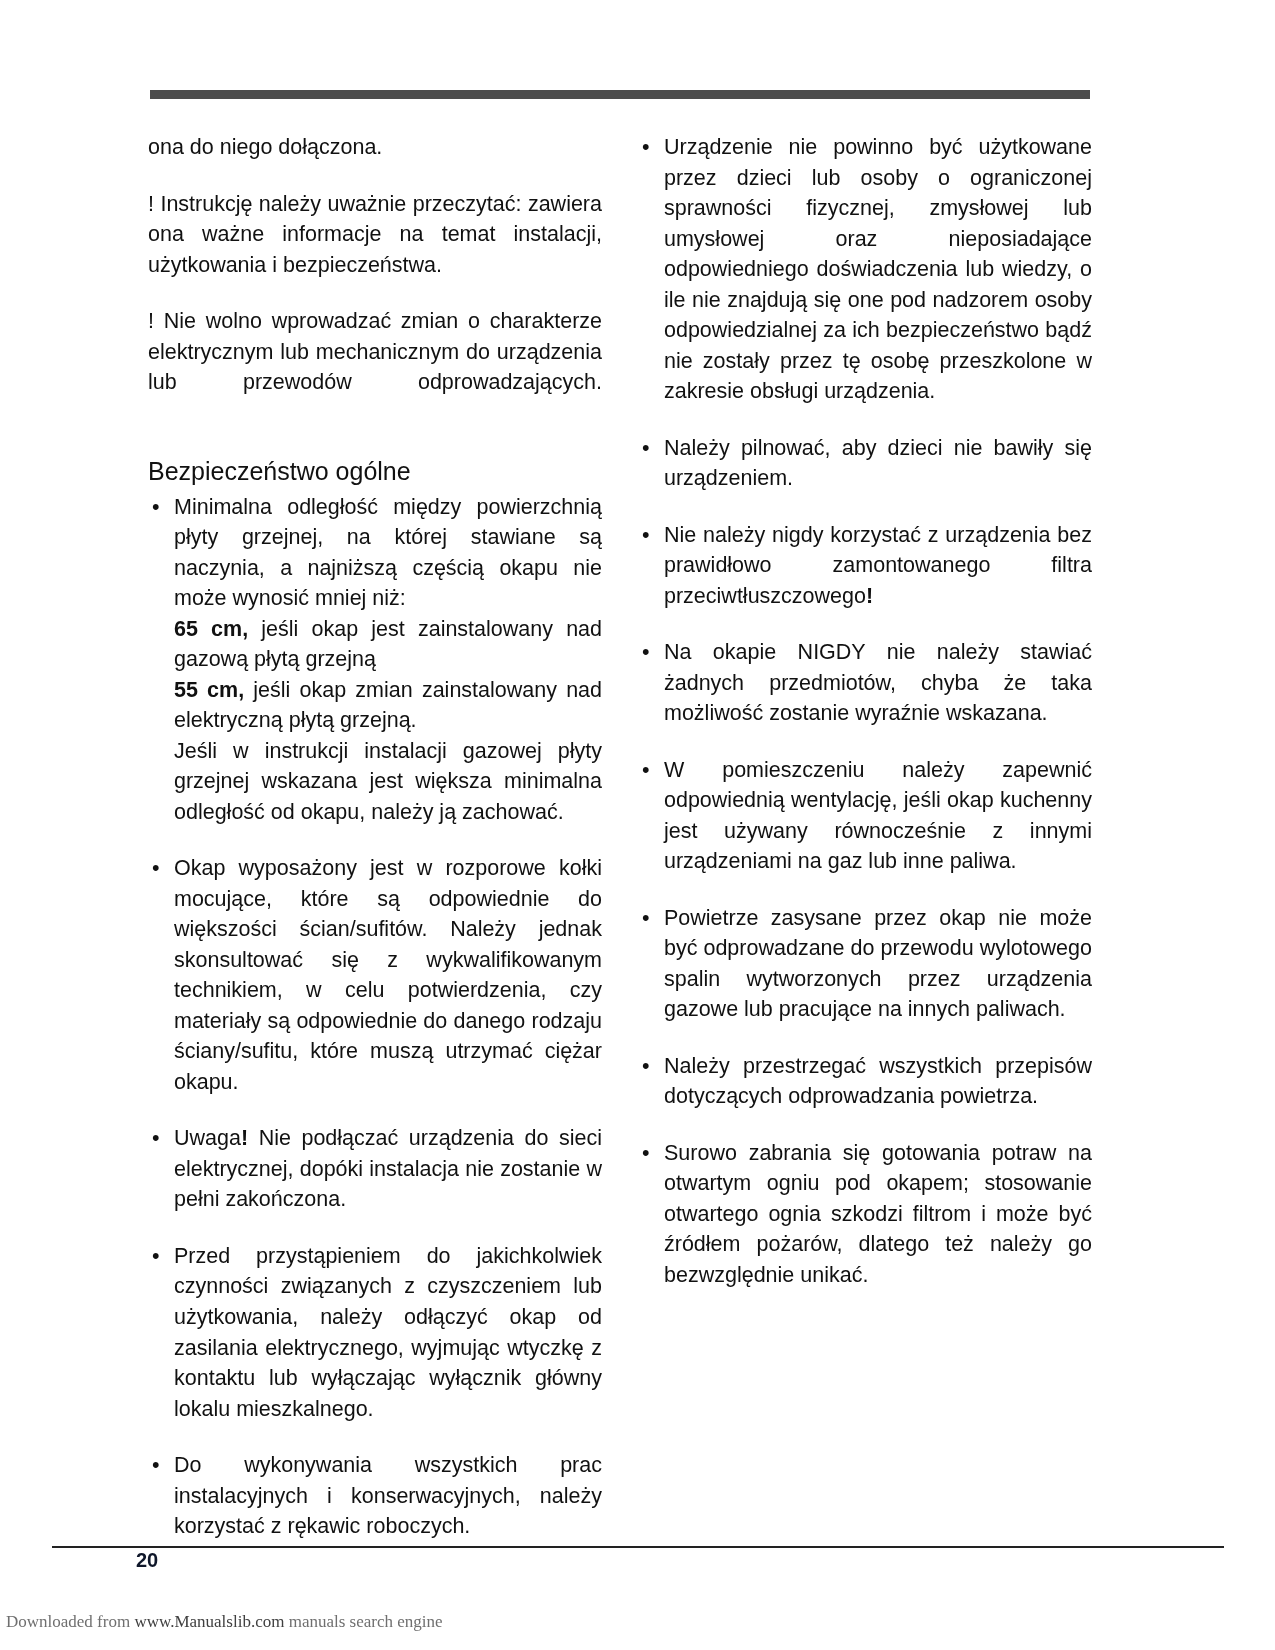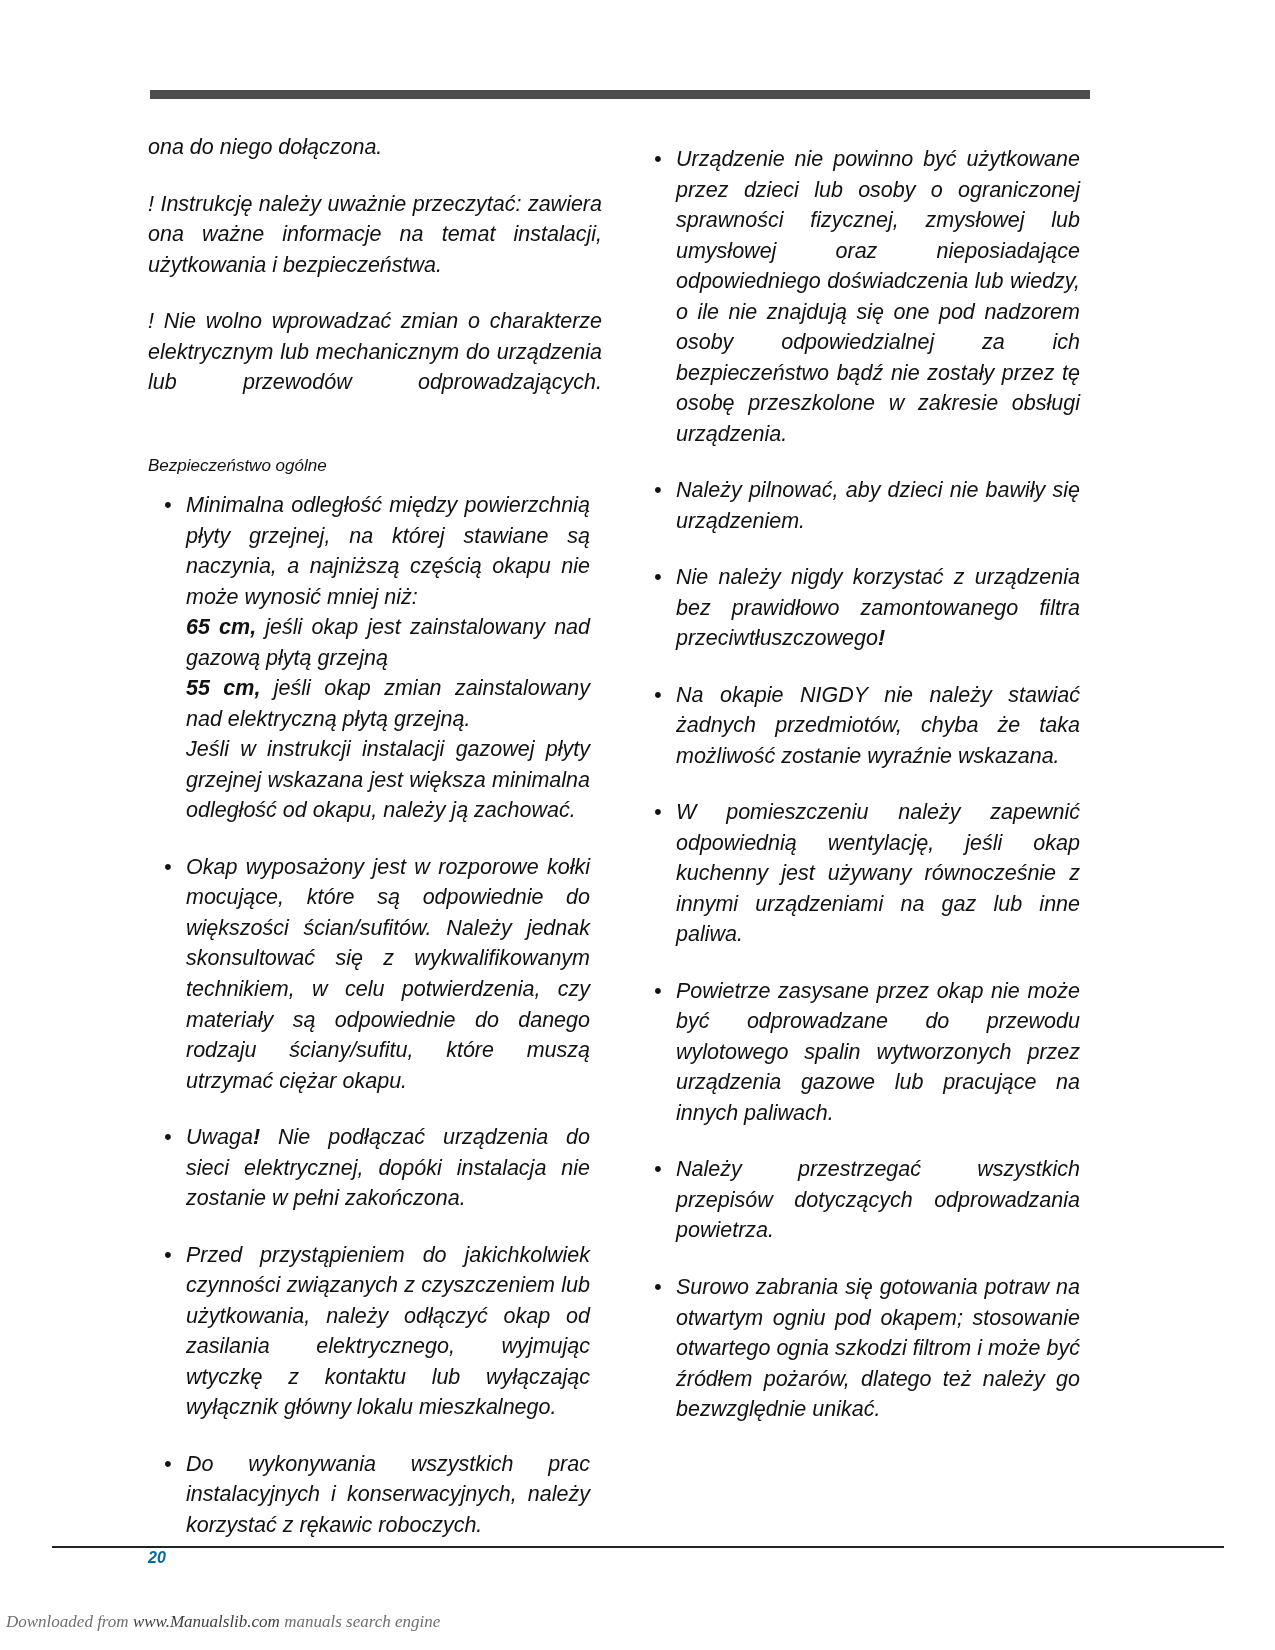--- a/index.html
+++ b/index.html
@@ -13,21 +13,20 @@
     font-family: "Liberation Sans", sans-serif;
     color: #111111;
     position: relative;
     overflow: hidden;
   }
   .page {
     position: absolute;
     left: 0; top: 0;
     width: 1116px;
     height: 1650px;
-    font-style: italic;
   }
   .top-rule {
     position: absolute;
     left: 150px;
     top: 90px;
     width: 940px;
     height: 9px;
     background: #4d4d4d;
   }
   .columns {
@@ -47,26 +46,26 @@
     font-size: 21.5px;
     line-height: 1.42;
     text-align: justify;
     text-justify: inter-word;
   }
   p.nojust {
     text-align: left;
   }
   .heading {
     margin: 0 0 2px 0;
-    font-size: 17px;
+    font-size: 25px;
     line-height: 1.42;
   }
   ul.bullets {
     list-style: none;
-    margin: 12px;
+    margin: 0;
     padding: 0;
   }
   ul.bullets li {
     position: relative;
     padding-left: 26px;
     margin-bottom: 26px;
     font-size: 21.5px;
     line-height: 1.42;
     text-align: justify;
     text-justify: inter-word;
@@ -97,25 +96,25 @@
   .bottom-rule {
     position: absolute;
     left: 52px;
     top: 1546px;
     width: 1172px;
     height: 2px;
     background: #222222;
   }
   .page-number {
     position: absolute;
-    left: 148px;
+    left: 136px;
     top: 1549px;
-    font-size: 16px;
+    font-size: 20px;
     font-weight: bold;
-    color: #0369a1;
+    color: #0f172a;
   }
   .footer {
     position: absolute;
     left: 6px;
     top: 1612px;
     font-size: 17px;
     color: #6f6f6f;
     font-family: "Liberation Serif", serif;
     white-space: nowrap;
   }

